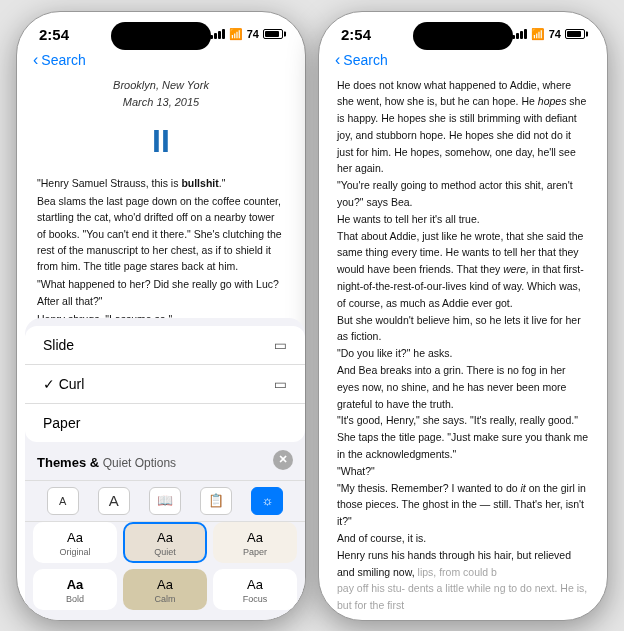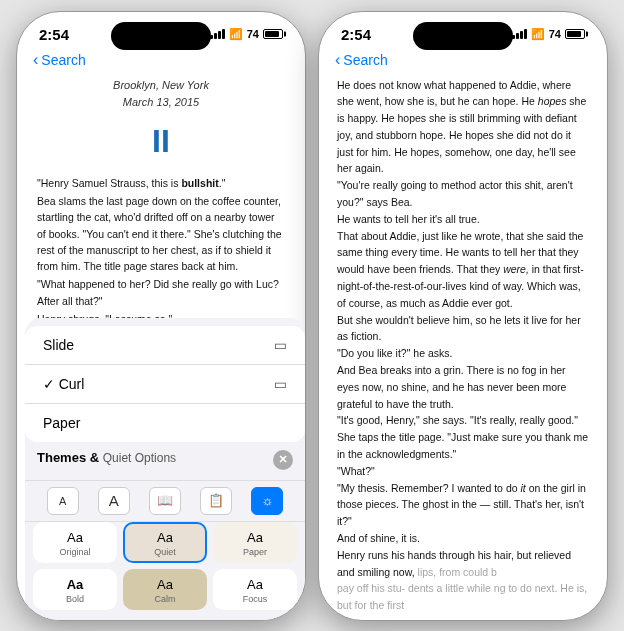--- a/index.html
+++ b/index.html
@@ -132,21 +132,21 @@
     .themes-section {
       background: #f2f2f7;
       padding: 8px 12px 4px 12px;
     }
     .themes-title {
       font-size: 13px;
       font-weight: 600;
       color: #000;
       margin-bottom: 6px;
       display: flex;
-      align-items: flex-start;
+      align-items: flex-end;
       justify-content: space-between;
     }
     .close-btn {
       width: 20px;
       height: 20px;
       background: #aaa;
       border-radius: 50%;
       display: flex;
       align-items: center;
       justify-content: center;
@@ -399,21 +399,21 @@
         <p>He does not know what happened to Addie, where she went, how she is, but he can hope. He <span style="font-style:italic">hopes</span> she is happy. He hopes she is still brimming with defiant joy, and stubborn hope. He hopes she did not do it just for him. He hopes, somehow, one day, he'll see her again.</p>
         <p>"You're really going to method actor this shit, aren't you?" says Bea.</p>
         <p>He wants to tell her it's all true.</p>
         <p>That about Addie, just like he wrote, that she said the same thing every time. He wants to tell her that they would have been friends. That they <span style="font-style:italic">were,</span> in that first-night-of-the-rest-of-our-lives kind of way. Which was, of course, as much as Addie ever got.</p>
         <p>But she wouldn't believe him, so he lets it live for her as fiction.</p>
         <p>"Do you like it?" he asks.</p>
         <p>And Bea breaks into a grin. There is no fog in her eyes now, no shine, and he has never been more grateful to have the truth.</p>
         <p>"It's good, Henry," she says. "It's really, really good." She taps the title page. "Just make sure you thank me in the acknowledgments."</p>
         <p>"What?"</p>
         <p>"My thesis. Remember? I wanted to do <span style="font-style:italic">it</span> on the girl in those pieces. The ghost in the — still. That's her, isn't it?"</p>
-        <p>And of shine, it is.</p>
+        <p>And of course, it is.</p>
         <p>Henry runs his hands through his hair, but relieved and smiling now, <span style="opacity:0.4">lips, from could b</span></p>
         <p style="opacity:0.4">pay off his stu- dents a little while ng to do next. He is, but for the first</p>
 
       </div>
 
     </div>
   </div>
 </div>
 
 </body></html>

